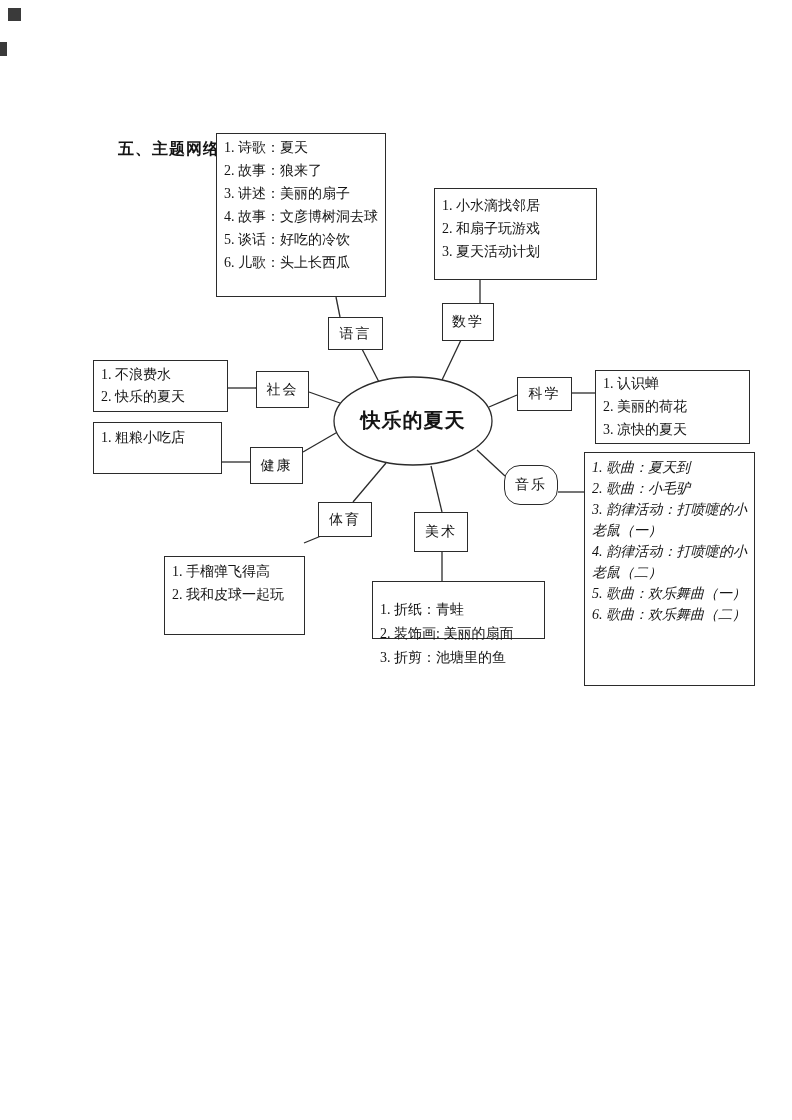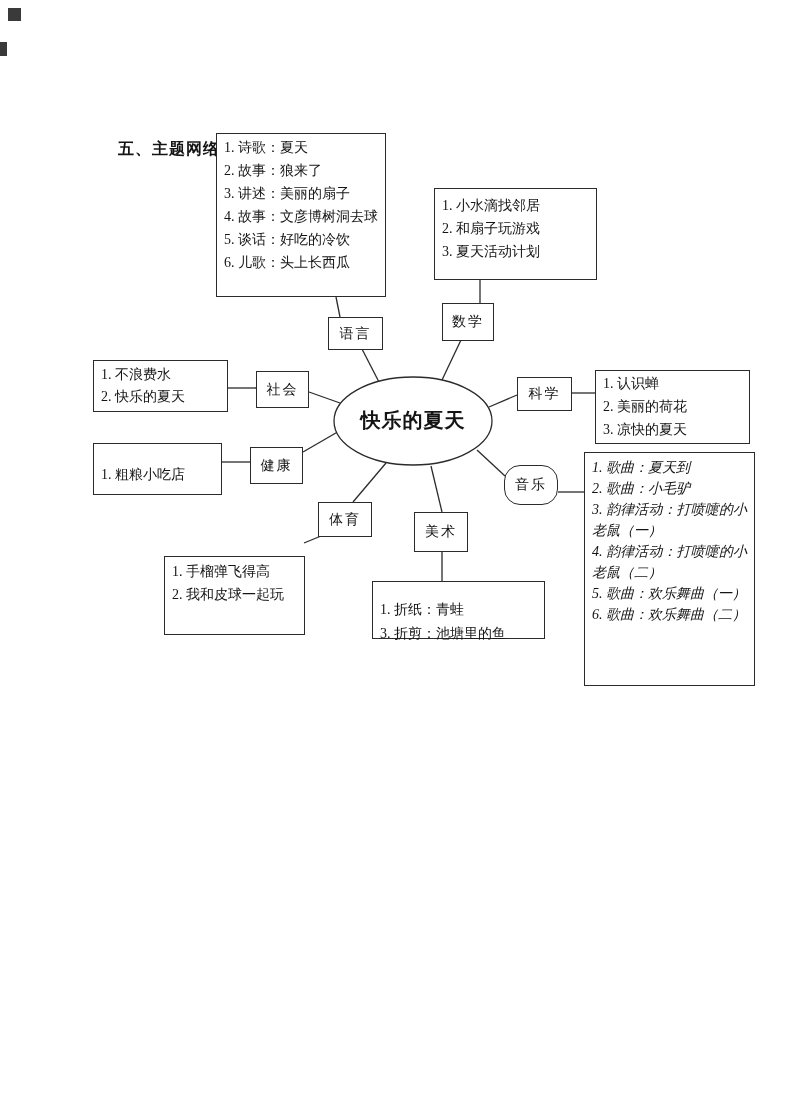--- a/index.html
+++ b/index.html
@@ -70,40 +70,41 @@
     <div class="it">1. 不浪费水</div>
     <div class="it">2. 快乐的夏天</div>
   </div>
 
   <div class="box" style="left:595px;top:370px;width:155px;height:74px;line-height:23px;padding-top:1px;">
     <div class="it">1. 认识蝉</div>
     <div class="it">2. 美丽的荷花</div>
     <div class="it">3. 凉快的夏天</div>
   </div>
 
-  <div class="box" style="left:93px;top:443px;width:129px;height:52px;line-height:22px;padding-top:20px;">
+  <div class="box" style="left:93px;top:422px;width:129px;height:52px;line-height:22px;padding-top:4px;">
     <div class="it">1. 粗粮小吃店</div>
   </div>
 
   <div class="box justify" style="left:584px;top:452px;width:171px;height:234px;line-height:21px;padding-top:4px;">
     <div class="it">1. 歌曲：夏天到</div>
     <div class="it">2. 歌曲：小毛驴</div>
     <div class="it">3. 韵律活动：打喷嚏的小老鼠（一）</div>
     <div class="it">4. 韵律活动：打喷嚏的小老鼠（二）</div>
     <div class="it">5. 歌曲：欢乐舞曲（一）</div>
     <div class="it">6. 歌曲：欢乐舞曲（二）</div>
   </div>
 
   <div class="box" style="left:164px;top:540px;width:141px;height:79px;line-height:23px;padding-top:3px;margin-top:16px;">
     <div class="it">1. 手榴弹飞得高</div>
     <div class="it">2. 我和皮球一起玩</div>
   </div>
 
   <div class="box" style="left:372px;top:581px;width:173px;height:58px;line-height:24px;padding-top:16px;">
     <div class="it">1. 折纸：青蛙</div>
+    <div class="it">2. 装饰画: 美丽的扇面</div>
     <div class="it">3. 折剪：池塘里的鱼</div>
   </div>
 
   <div class="node" style="left:328px;top:317px;width:55px;height:33px;">语言</div>
   <div class="node" style="left:442px;top:303px;width:52px;height:38px;">数学</div>
   <div class="node" style="left:256px;top:371px;width:53px;height:37px;">社会</div>
   <div class="node" style="left:517px;top:377px;width:55px;height:34px;">科学</div>
   <div class="node" style="left:250px;top:447px;width:53px;height:37px;">健康</div>
   <div class="node" style="left:504px;top:465px;width:54px;height:40px;border-radius:16px;">音乐</div>
   <div class="node" style="left:318px;top:502px;width:54px;height:35px;">体育</div>

